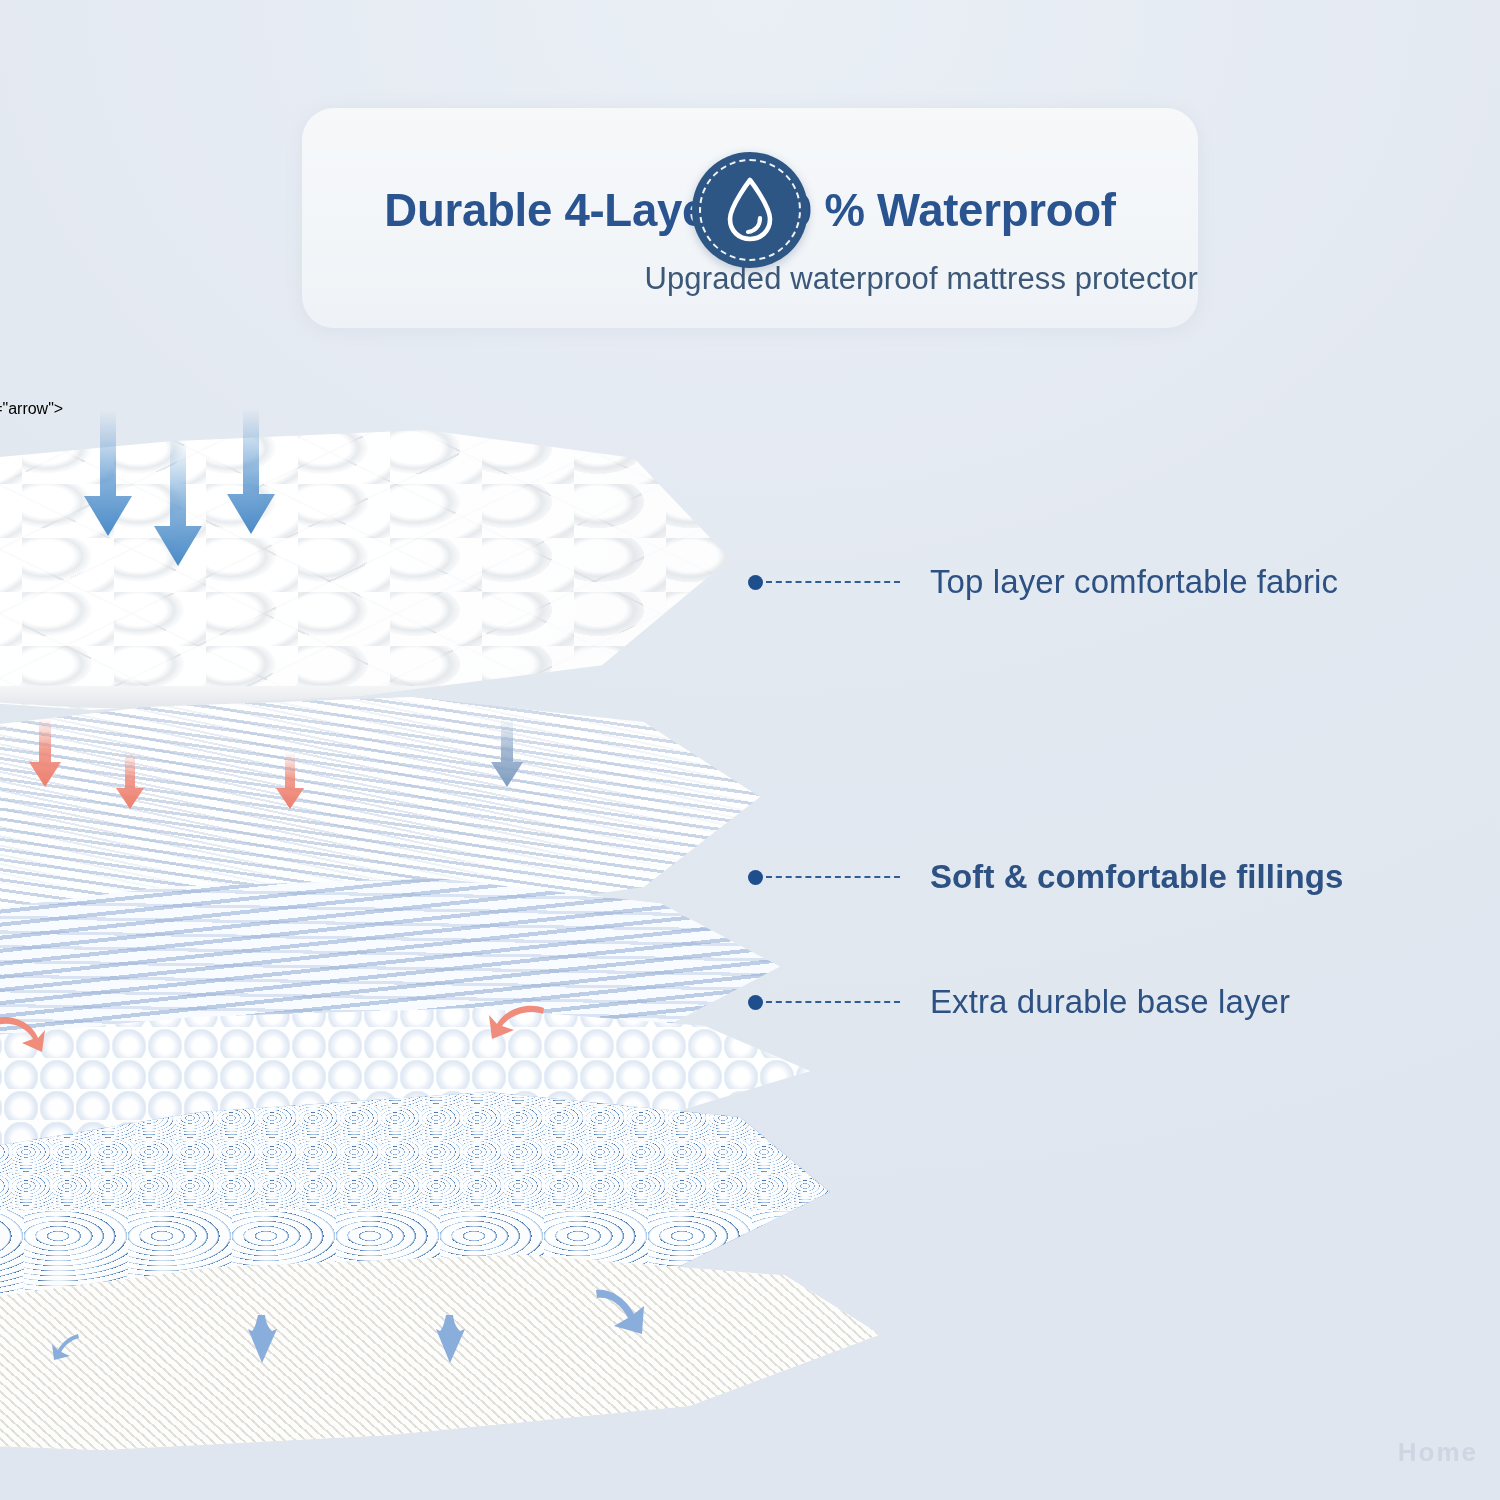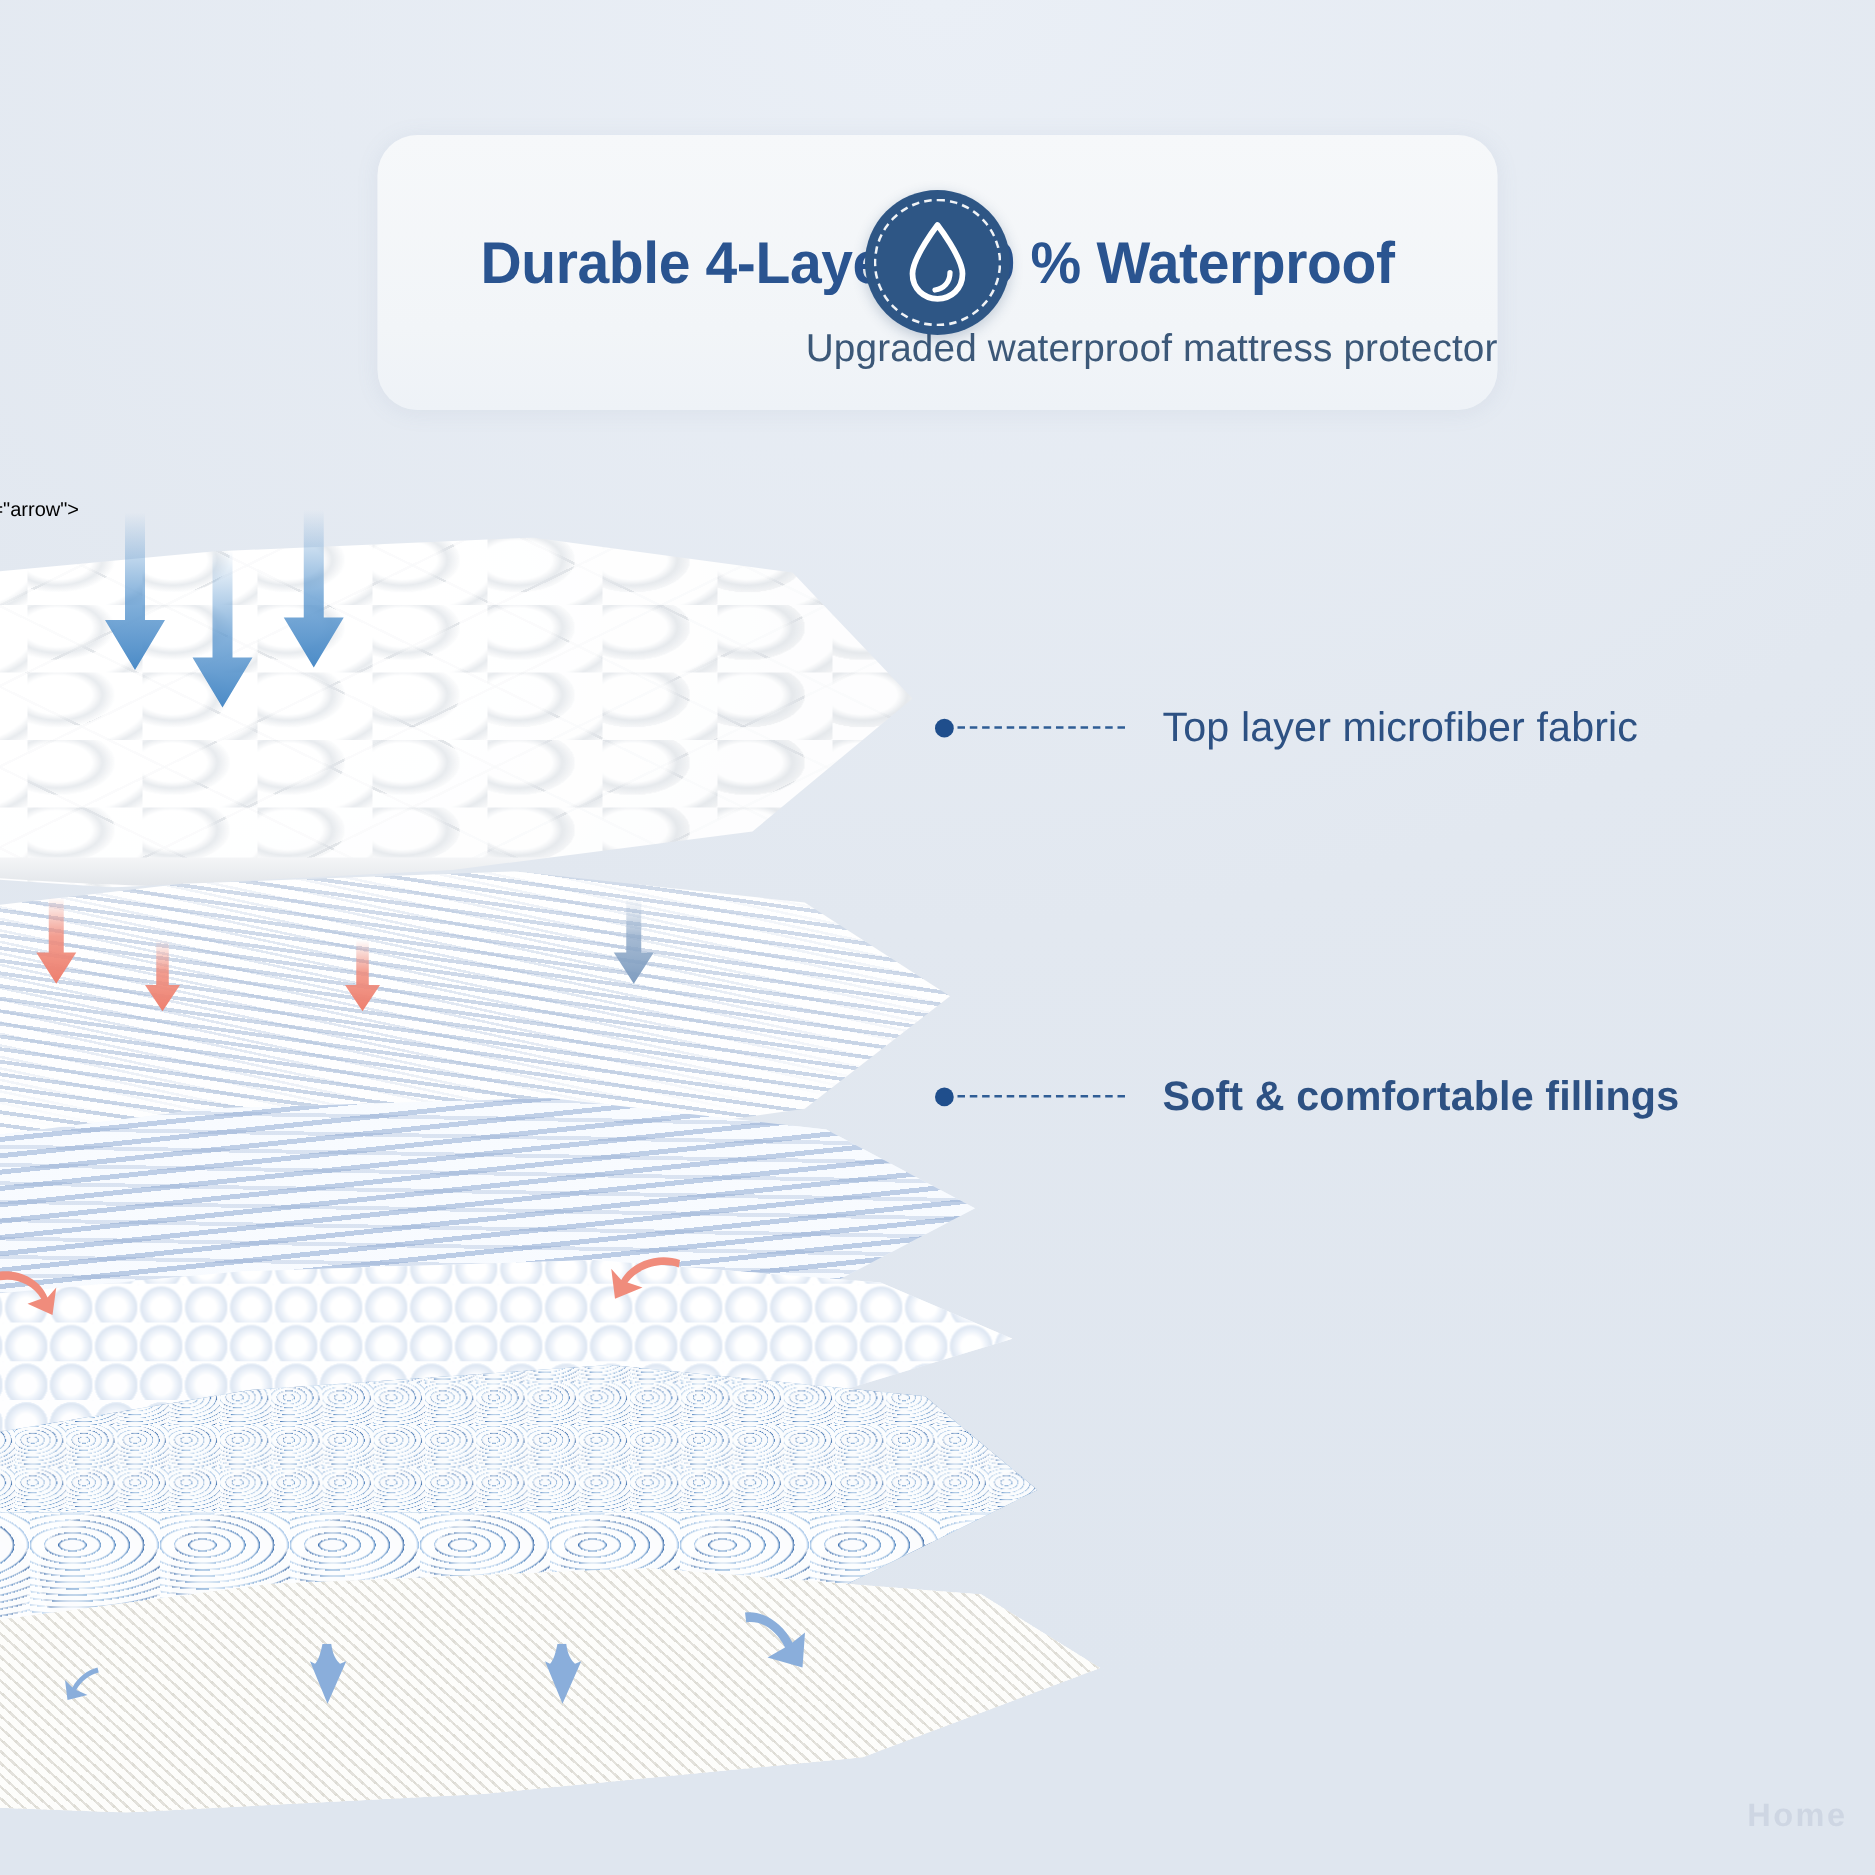--- a/index.html
+++ b/index.html
@@ -372,25 +372,30 @@
     <div class="arrow" style="left:662px; top:884px;">
       <svg width="62" height="56" viewBox="0 0 62 56">
         <path d="M4 6 C18 4 34 14 42 30 L52 22 L50 50 L22 42 L36 34 C29 20 17 12 5 14 Z" fill="#8aaedb"></path>
       </svg>
     </div>
   </div>
 
   <div class="callout" style="left:748px; top:562px;">
     <span class="dot"></span>
     <span class="dash"></span>
-    <span class="clabel">Top layer microfiber fabric</span>
+    <span class="clabel">Top layer comfortable fabric</span>
   </div>
 
   <div class="callout" style="left:748px; top:857px;font-weight:bold;">
     <span class="dot"></span>
     <span class="dash"></span>
     <span class="clabel">Soft &amp; comfortable fillings</span>
   </div>
 
+  <div class="callout" style="left:748px; top:982px;">
+    <span class="dot"></span>
+    <span class="dash"></span>
+    <span class="clabel">Extra durable base layer</span>
+  </div>
 
 
   <div class="watermark">Home</div>
 </div>
 
 </body></html>

